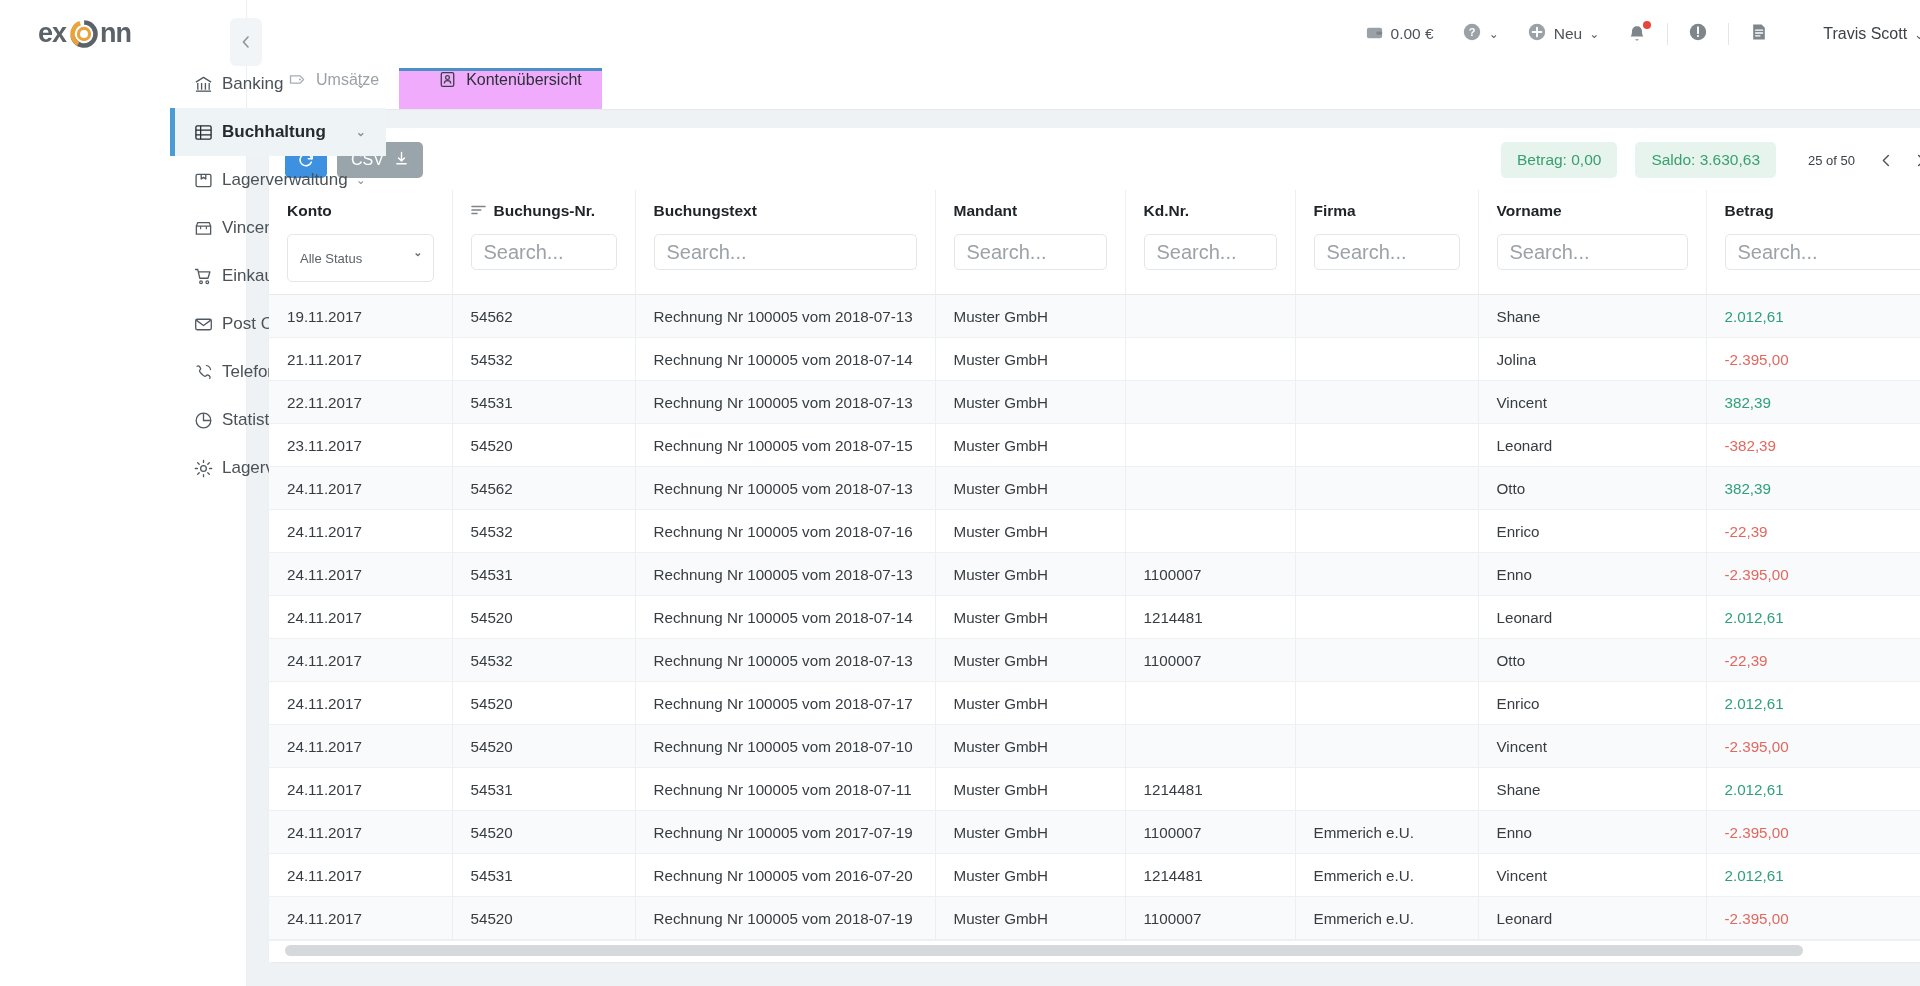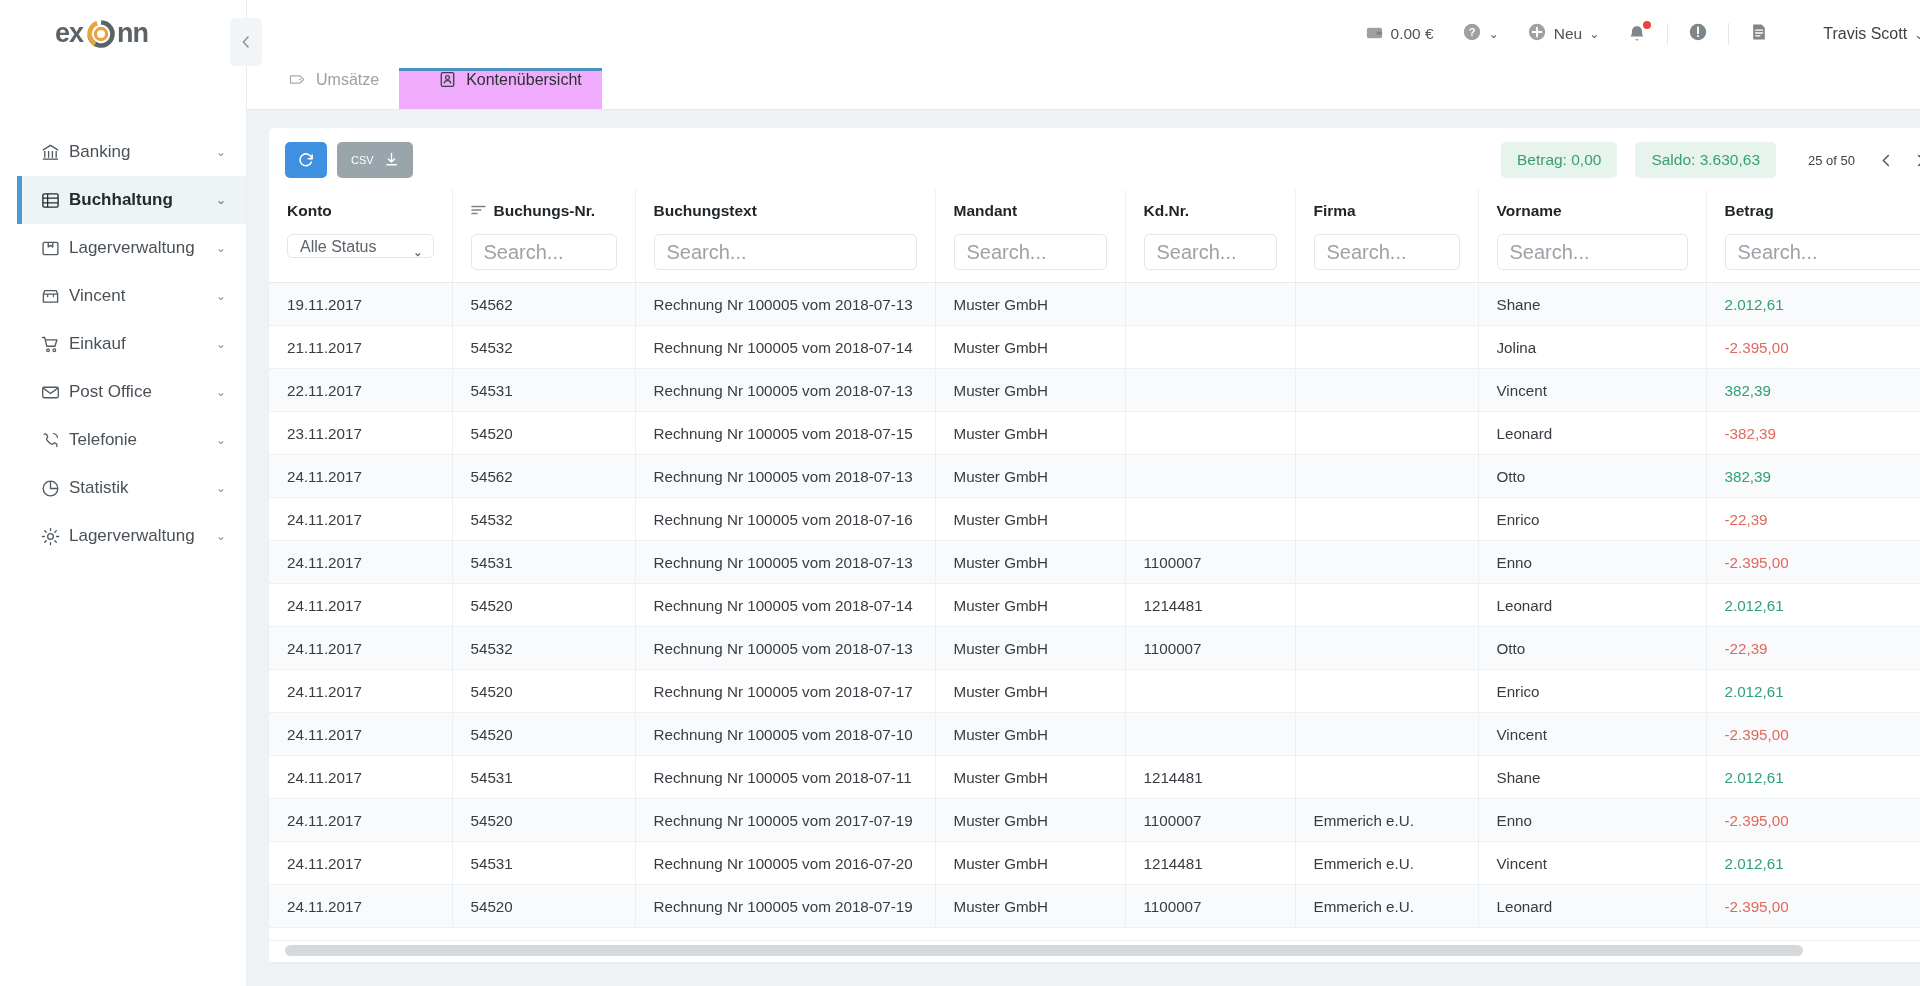--- a/index.html
+++ b/index.html
@@ -10,21 +10,21 @@
     overflow: hidden;
   }
   .app { display: flex; width: 1920px; height: 986px; }
 
   
   .sidebar {
     width: 247px; min-width: 247px; height: 986px;
     background: #ffffff;
     border-right: 1px solid #eceff1;
     position: relative;
-    display: flex; flex-direction: column; padding-left: 17px;
+    display: flex; flex-direction: row;
   }
   .logo-wrap {
     height: 68px; display: flex; align-items: center;
     padding-left: 38px;
   }
   .collapse-btn {
     position: absolute; right: -16px; top: 18px;
     width: 32px; height: 48px;
     background: #f1f5f7;
     border-radius: 6px;
@@ -108,21 +108,21 @@
     padding: 14px 16px 12px 16px; gap: 10px;
   }
   .btn-refresh {
     width: 42px; height: 36px; background: #3d91e0; border-radius: 5px;
     display: flex; align-items: center; justify-content: center;
     color: #fff; cursor: pointer; border: none;
   }
   .btn-csv {
     height: 36px; background: #9aa4ab; border-radius: 5px;
     display: flex; align-items: center; gap: 10px;
-    padding: 0 14px; color: #fff; font-size: 11px; cursor: pointer; border: none;
+    padding: 0 14px; color: #fff; font-size: 16px; cursor: pointer; border: none;
     font-family: "Liberation Sans", sans-serif;
   }
   .tb-spacer { flex: 1; }
   .pill {
     background: #e6f4ed; color: #38a06e;
     border-radius: 5px; padding: 9px 16px; font-size: 15.5px;
     margin-left: 8px; white-space: nowrap;
   }
   .pager {
     display: flex; align-items: center; gap: 4px; margin-left: 22px;
@@ -149,23 +149,23 @@
   .filter-input {
     width: 100%; height: 36px;
     border: 1px solid #e3e7ea; border-radius: 5px;
     padding: 0 12px; font-size: 20px; color: #5a6view;
     color: #5b6268;
     font-family: "Liberation Sans", sans-serif;
     background: #fff; outline: none;
   }
   .filter-input::placeholder { color: #9ba2a8; }
   .filter-select {
-    width: 100%; height: 24px;
+    width: 100%; height: 48px;
     border: 1px solid #e3e7ea; border-radius: 5px;
-    padding: 0 10px 0 12px; font-size: 16px; color: #5b6268;
+    padding: 0 10px 0 12px; font-size: 13px; color: #5b6268;
     background: #fff; outline: none; appearance: none;
     font-family: "Liberation Sans", sans-serif;
     cursor: pointer;
   }
   .select-wrap { position: relative; }
   .select-wrap .sel-chev {
     position: absolute; right: 11px; top: 12px;
     pointer-events: none; color: #6b7278; font-size: 11px;
   }
   tbody td {

